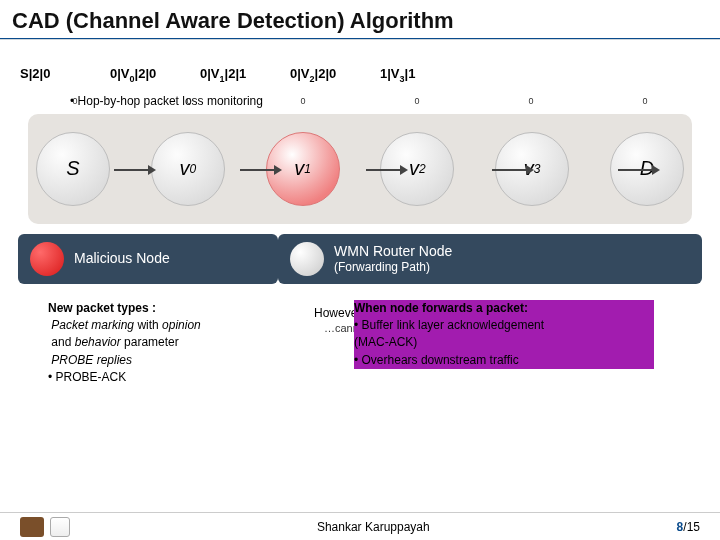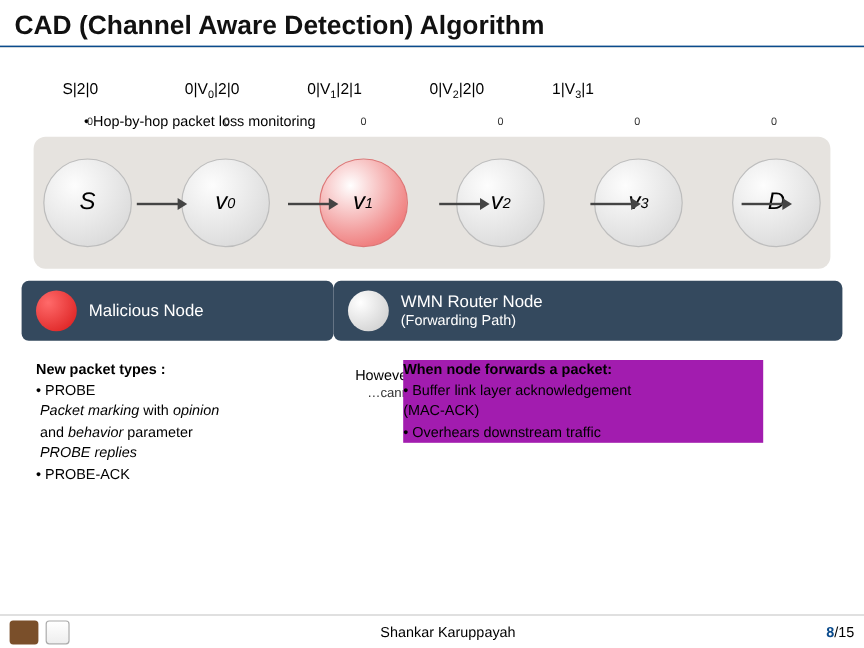--- a/index.html
+++ b/index.html
@@ -1,20 +1,20 @@
 <!DOCTYPE html>
 <html><head>
 <meta charset="utf-8">
 <style>
   * { box-sizing: border-box; margin: 0; padding: 0; }
   body { width: 720px; height: 540px; font-family: Arial, Helvetica, sans-serif; background: #fff; position: relative; overflow: hidden; }
   .title { font-size: 22px; font-weight: bold; padding: 8px 12px 4px; color: #111; }
   .title-underline { height: 2px; background: linear-gradient(to bottom, #0a4b8c 0, #0a4b8c 50%, #cfd6db 50%, #cfd6db 100%); margin-bottom: 4px; }
 
-  .labels-row { display: flex; padding: 16px 52px 6px; gap: 32px; font-size: 13px; font-weight: normal; margin-top: 10px;}
+  .labels-row { display: flex; padding: 16px 20px 6px; gap: 20px; font-size: 13px; font-weight: bold; margin-top: 10px;}
   .labels-row .cell { min-width: 70px; text-align: left; }
   .labels-row .sub { font-size: 9px; vertical-align: sub; }
 
   .bullet1 { font-size: 12px; padding: 4px 0 6px 70px; }
 
   .topo-band { position: relative; margin: 0 28px 10px; height: 110px; border-radius: 10px; background: #e6e3df; }
   .topo-inner { position: absolute; top: 0; left: 8px; right: 8px; bottom: 0; display: flex; align-items: center; justify-content: space-between; }
   .node { width: 74px; height: 74px; border-radius: 50%; background: radial-gradient(circle at 35% 30%, #fdfdfd, #d2d2d2); border: 1px solid #bdbdbd; display: flex; align-items: center; justify-content: center; font-style: italic; font-size: 20px; position: relative; }
   .node .nsub { font-size: 12px; vertical-align: sub; }
   .node.bad { background: radial-gradient(circle at 35% 30%, #fff, #f3a0a0 55%, #f08080 75%); border-color: #d77; }
@@ -26,30 +26,30 @@
 
   .legend { margin: 6px 18px; display: flex; }
   .legend-box { background: #34495e; color: #fff; border-radius: 6px; padding: 8px 12px; display: flex; align-items: center; gap: 10px; }
   .legend-box.first { flex: 0 0 260px; }
   .legend-box.second { flex: 1; }
   .swatch-red { width: 34px; height: 34px; border-radius: 50%; background: radial-gradient(circle at 30% 30%, #ff6a6a, #d81818); }
   .swatch-grey { width: 34px; height: 34px; border-radius: 50%; background: radial-gradient(circle at 30% 30%, #fff, #c8c8c8); }
   .legend-text { font-size: 14px; line-height: 1.2; }
   .legend-text .small { font-size: 12px; display:block; }
 
-  .lower { display: flex; padding: 10px 30px 0; gap: 8px; position: relative; }
+  .lower { display: flex; padding: 10px 30px 0; gap: 8px; position: relative; margin-left: 18px; }
   .box-left { width: 230px; font-size: 12px; line-height: 1.45; background:#fff; position: relative; z-index: 3;}
   .box-left .hdr { font-weight: bold; }
   .box-left .it { font-style: italic; }
   .mid-txt1 { position: absolute; left: 296px; top: 16px; font-size: 12px; z-index:1;}
   .mid-txt2 { position: absolute; left: 306px; top: 32px; font-size: 11px; color:#333; z-index:1; white-space:nowrap;}
   .box-right { position: absolute; left: 336px; top: 10px; width: 300px; font-size: 12px; line-height: 1.45; background:#a21caf; z-index:2;}
   .box-right .hdr { font-weight: bold; }
 
-  .footer { position: absolute; bottom: 0; left: 0; right: 0; height: 28px; border-top: 1px solid #ccc; display: flex; align-items: center; justify-content: space-between; padding: 0 8px; font-size: 12px; }
+  .footer { position: absolute; bottom: 0; left: 0; right: 0; height: 28px; border-top: 1px solid #ccc; display: flex; align-items: center; justify-content: space-between; padding: 0 20px; font-size: 12px; }
   .footer .logos { display: flex; gap: 6px; align-items: center; }
   .logo { width: 24px; height: 20px; background: #7a4f2a; border-radius: 3px; }
   .logo2 { width: 20px; height: 20px; border: 1px solid #aaa; border-radius: 3px; background: linear-gradient(#fff,#eee); }
   .pg b { font-weight: bold; color: #0a4b8c;}
 </style>
 </head>
 <body>
 
 <div class="title">CAD (Channel Aware Detection) Algorithm</div>
 <div class="title-underline"></div>
@@ -114,21 +114,20 @@
     <div class="legend-text">
       <span>WMN Router Node</span>
       <span class="small">(Forwarding Path)</span>
     </div>
   </div>
 </div>
 
 <div class="lower">
   <div class="box-left">
     <div class="hdr">New packet types :</div>
-    <div>• PROBE</div>
     <div>&nbsp;<span class="it">Packet marking</span><span> with </span><span class="it">opinion</span></div>
     <div>&nbsp;<span>and </span><span class="it">behavior</span><span> parameter</span></div>
     <div>&nbsp;<span class="it">PROBE replies</span></div>
     <div>• PROBE-ACK</div>
   </div>
   <div class="mid-txt1">However…</div>
   <div class="mid-txt2">…cannot detect an attack in the event of colluding nodes</div>
   <div class="box-right">
     <div class="hdr">When node forwards a packet:</div>
     <div>• Buffer link layer acknowledgement</div>

